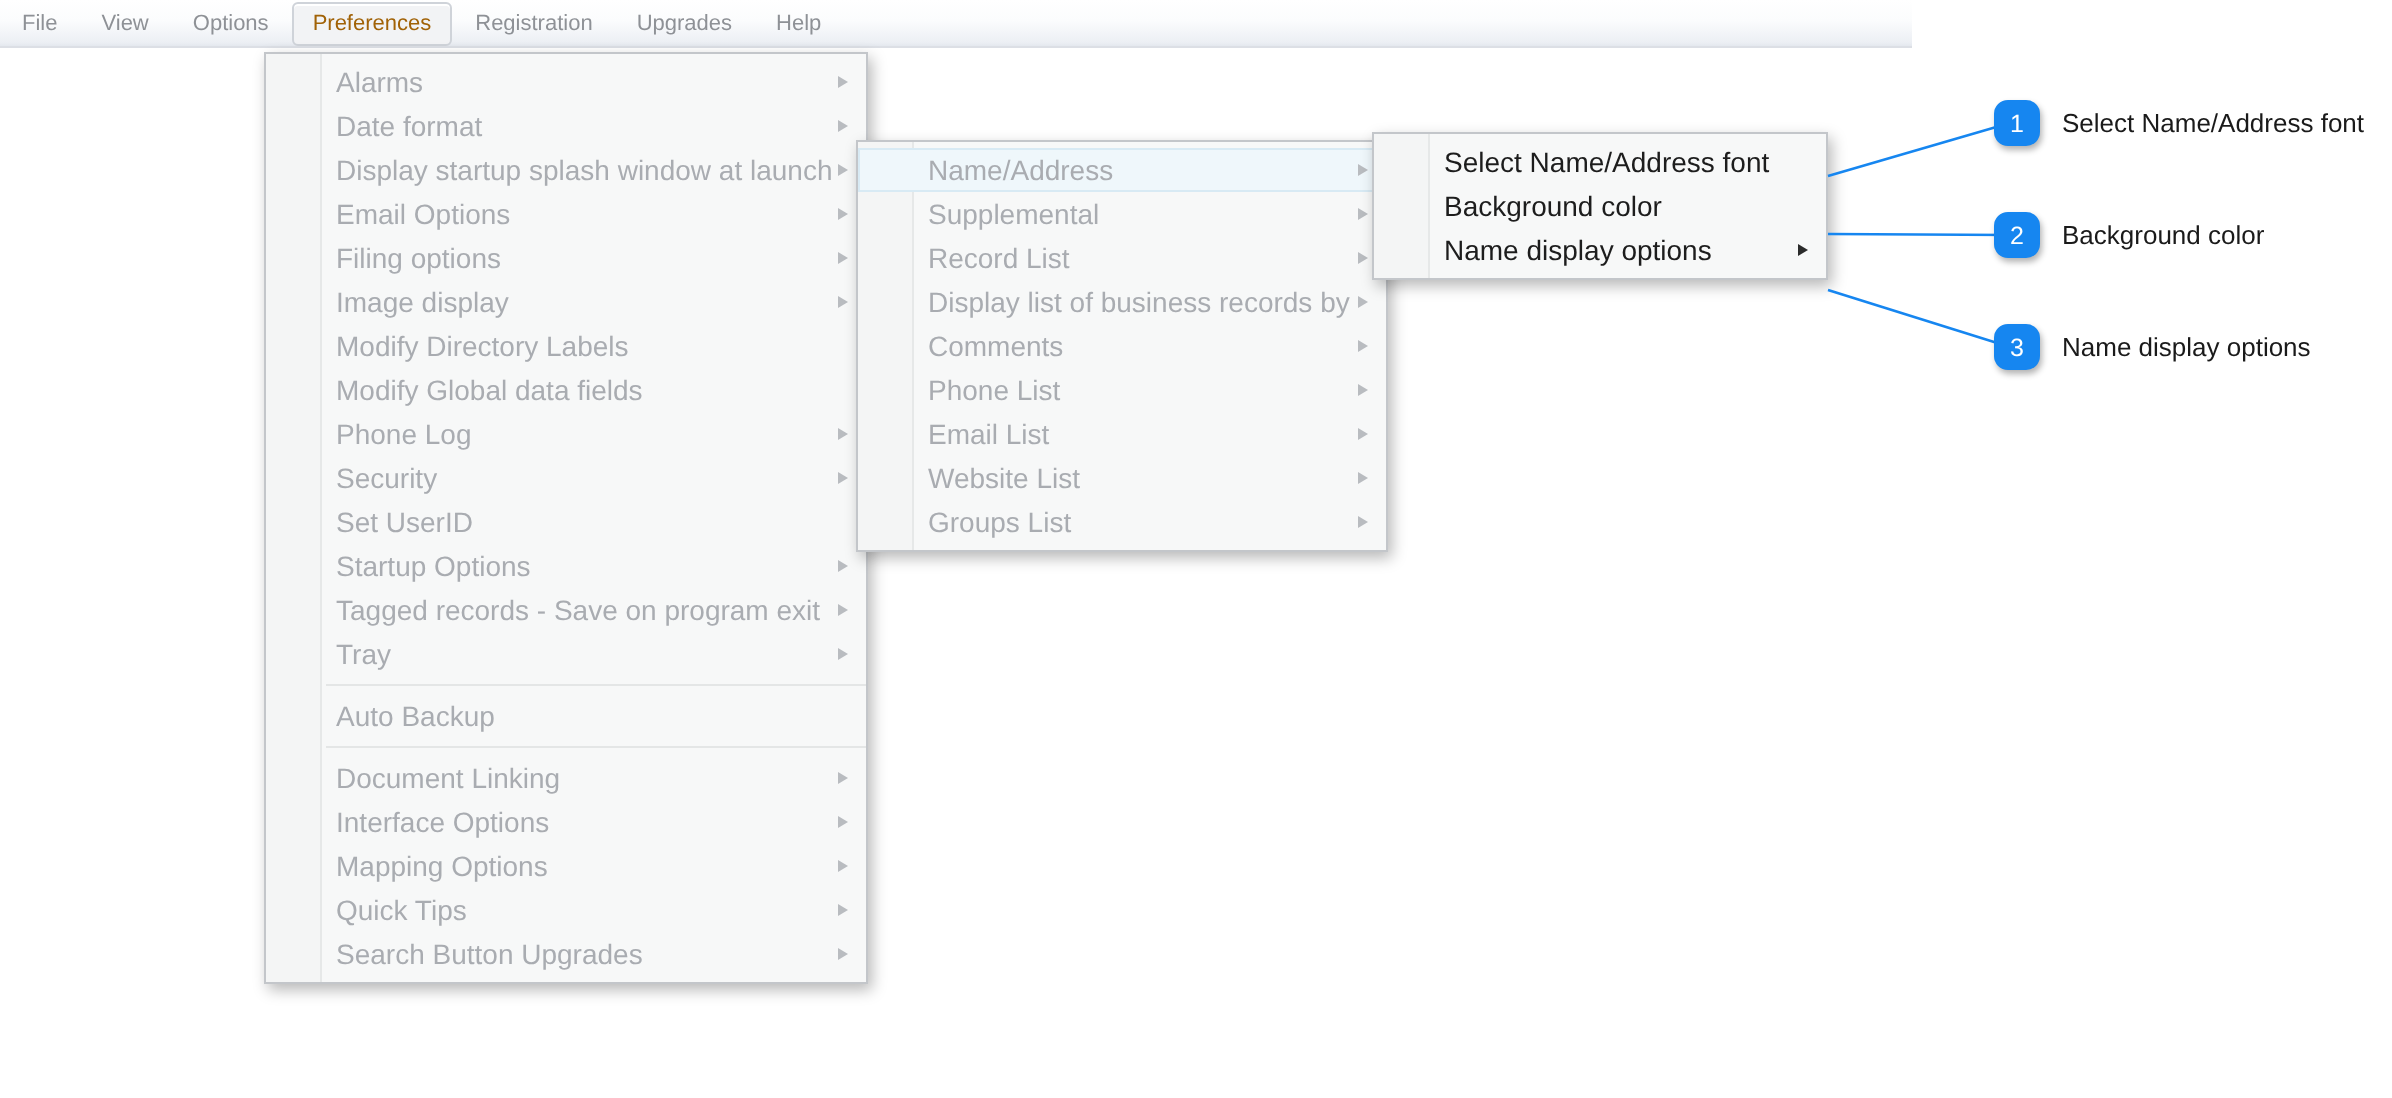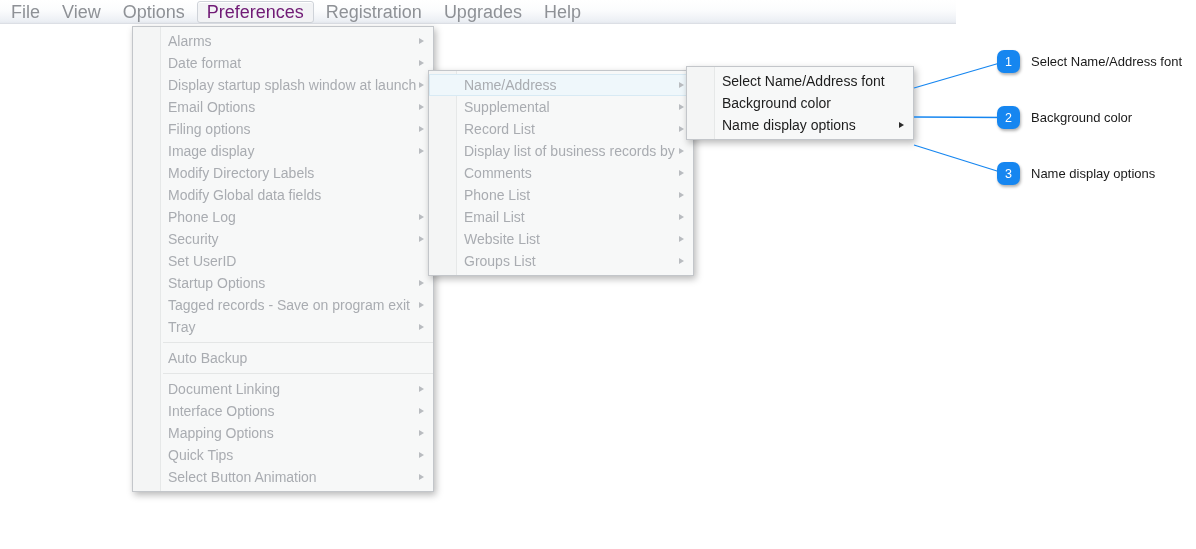--- a/index.html
+++ b/index.html
@@ -13,31 +13,31 @@
 
   
   .menubar {
     position: absolute; left: 0; top: 0;
     width: 956px; height: 24px;
     background: linear-gradient(to bottom, #ffffff 0%, #fbfcfd 45%, #eceff4 92%, #e4e8ee 100%);
     border-bottom: 1px solid #dcdfe5;
     display: flex; align-items: center;
   }
   .menubar-item {
-    font-size: 18px;
+    font-size: 11px;
     color: #8e9196;
     padding: 2px 9px;
     margin: 0 1px;
     line-height: 16px;
     white-space: nowrap;
     border: 1px solid transparent;
     border-radius: 2px;
   }
   .menubar-item.active {
-    color: #701a75;
+    color: #a16207;
     background: #f2f3f5;
     border: 1px solid #cfd3d9;
     border-radius: 3px;
     box-shadow: inset 0 1px 0 #ffffff;
   }
 
   
   .menu {
     position: absolute;
     background: #f7f8f8;
@@ -192,21 +192,21 @@
         </div>
         <div class="mi">
           <span>Mapping Options</span>
           <span class="arrow"></span>
         </div>
         <div class="mi">
           <span>Quick Tips</span>
           <span class="arrow"></span>
         </div>
         <div class="mi">
-          <span>Select Button Animation</span>
+          <span>Search Button Upgrades</span>
           <span class="arrow"></span>
         </div>
       </div>
   </div>
 
   <div class="menu" id="menu2">
     <div class="gutter"></div>
     <div class="menu-inner">
         <div class="mi sel">
           <span>Name/Address</span>

